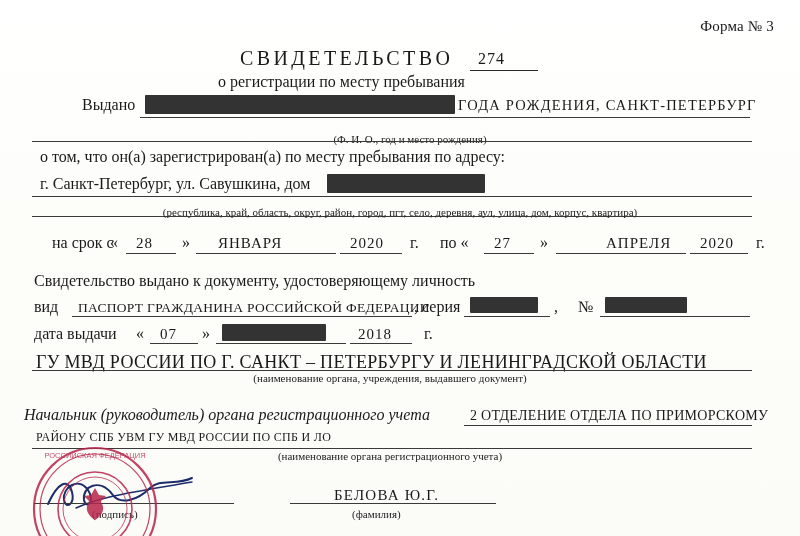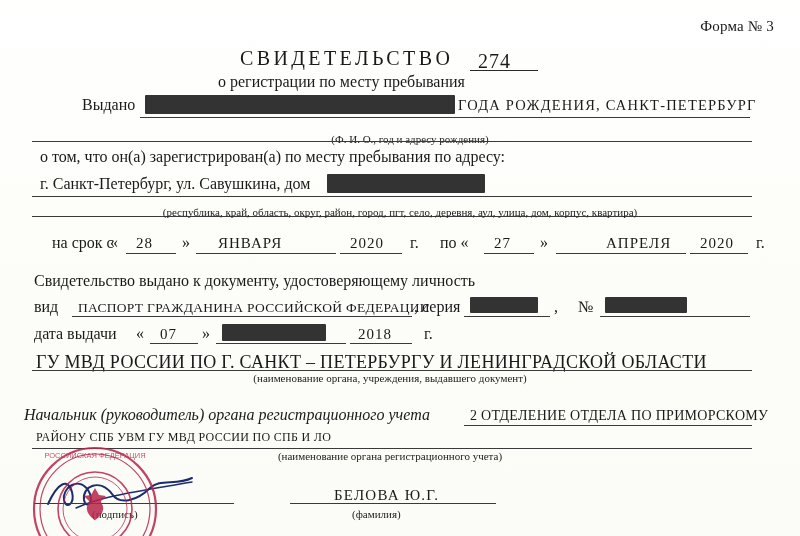--- a/index.html
+++ b/index.html
@@ -40,21 +40,21 @@
     position: absolute;
     left: 240px;
     top: 47px;
     font-size: 20px;
     letter-spacing: 3.4px;
   }
   .cert-number {
     position: absolute;
     left: 478px;
     top: 50px;
-    font-size: 20px;
+    font-size: 16px;
     letter-spacing: 1px;
   }
   .cert-number-line {
     position: absolute;
     left: 470px;
     top: 70px;
     width: 68px;
     border-bottom: 1px solid #2a2a2a;
   }
   .subtitle {
@@ -147,21 +147,21 @@
   <div class="title-wrap">СВИДЕТЕЛЬСТВО</div>
   <div class="cert-number">274</div>
   <div class="cert-number-line"></div>
   <div class="subtitle">о регистрации по месту пребывания</div>
 
   <div class="row-label" style="left:82px; top:96px;">Выдано</div>
   <div class="redact" style="left:145px; top:95px; width:310px; height:19px;"></div>
   <div class="value spaced" style="left:458px; top:97px; font-size:14.5px;">ГОДА РОЖДЕНИЯ, САНКТ-ПЕТЕРБУРГ</div>
   <div class="rule" style="left:140px; top:117px; width:610px;"></div>
 
-  <div class="caption" style="left:230px; top:133px; width:360px;">(Ф. И. О., год и адресу рождения)</div>
+  <div class="caption" style="left:230px; top:133px; width:360px;">(Ф. И. О., год и место рождения)</div>
   <div class="rule" style="left:32px; top:141px; width:720px;"></div>
 
   <div class="row-label" style="left:40px; top:175px;">г. Санкт-Петербург, ул. Савушкина, дом</div>
 
   <div class="row-label" style="left:40px; top:148px;">о том, что он(а) зарегистрирован(а) по месту пребывания по адресу:</div>
   <div class="redact" style="left:327px; top:174px; width:158px; height:19px;"></div>
   <div class="rule" style="left:32px; top:196px; width:720px;"></div>
   <div class="rule" style="left:32px; top:216px; width:720px;"></div>
   <div class="caption" style="left:100px; top:206px; width:600px;">(республика, край, область, округ, район, город, пгт, село, деревня, аул, улица, дом, корпус, квартира)</div>
 

